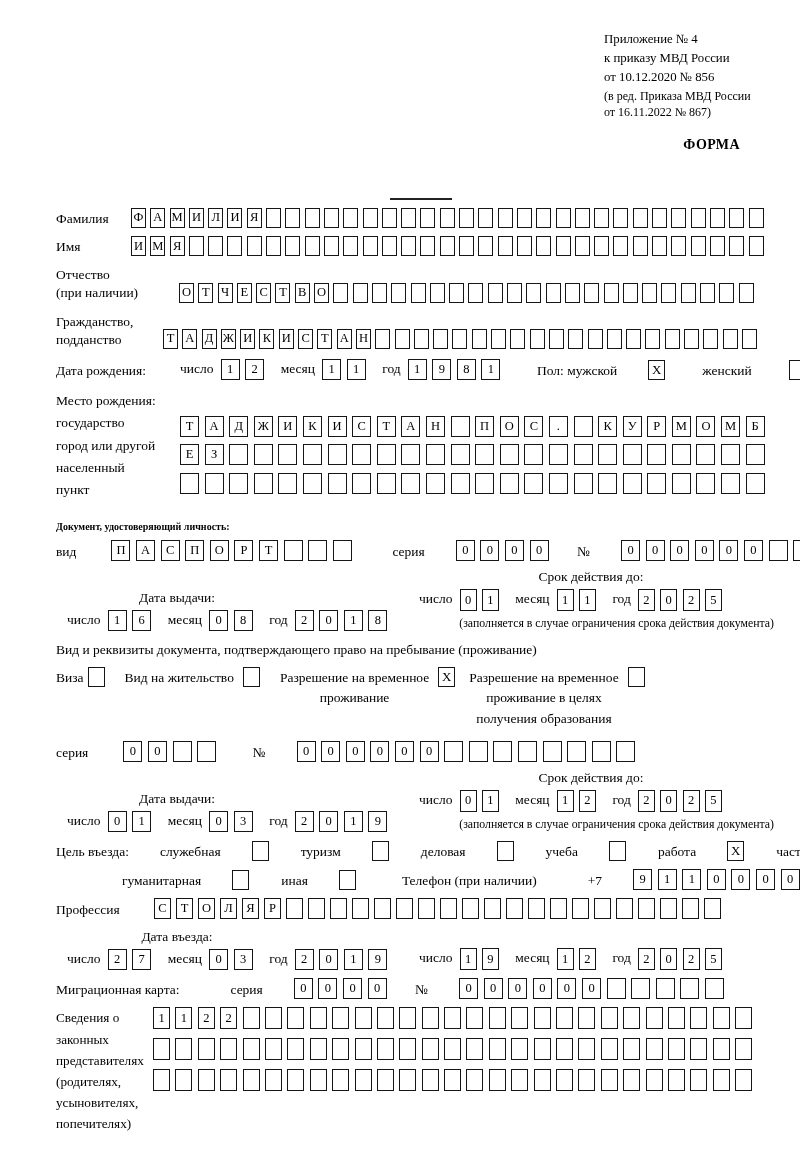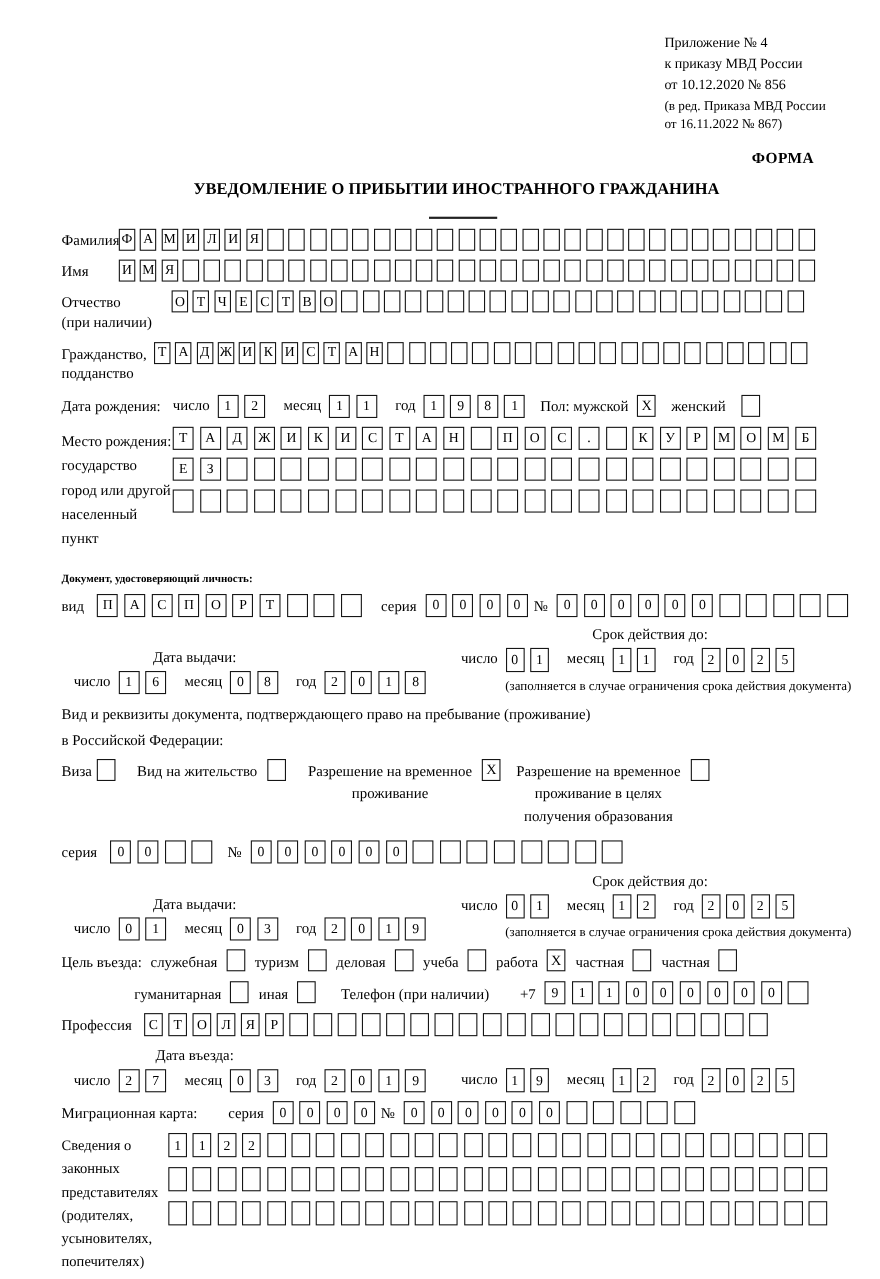--- a/index.html
+++ b/index.html
@@ -10,21 +10,21 @@
   }
   
   .hdr{margin-left:auto;width:170px;line-height:1.5;font-size:12.8px;}
   .hdr .sub{font-size:12px;line-height:1.4;}
   .forma{text-align:right;font-weight:bold;font-size:14px;margin:16px 34px 8px 0;letter-spacing:.4px;}
   
   .title{text-align:center;font-weight:bold;font-size:15px;line-height:1.55;margin:4px 0 0;}
   .blank{display:inline-block;width:62px;border-bottom:2px solid #222;margin-left:12px;height:12px;}
   .sec{font-weight:bold;font-size:13.1px;margin:20px 0 18px;white-space:nowrap;}
   
-  .row{display:flex;align-items:flex-start;margin-bottom:8px;}
+  .row{display:flex;align-items:flex-end;margin-bottom:8px;gap:23px;}
   .lbl{white-space:pre-line;line-height:1.35;padding-top:2px;flex:none;}
   .w52{width:52px;} .w100{width:100px;} .w84{width:84px;} .w101{width:101px;} .w75{width:75px;}
   .ml8{margin-left:8px;} .ml12{margin-left:12px;} .ml14{margin-left:14px;} .ml20{margin-left:20px;} .ml28{margin-left:28px;}
   
   .cells{display:flex;flex:none;}
   .cell{
     box-sizing:border-box;flex:none;width:15px;height:20px;border:1.6px solid #161616;
     margin-right:4.3px;display:flex;align-items:center;justify-content:center;
     font-size:12.5px;background:#fff;
   }
@@ -69,21 +69,21 @@
   <div class="hdr">
     <div>Приложение № 4</div>
     <div>к приказу МВД России</div>
     <div>от 10.12.2020 № 856</div>
     <div class="sub">(в ред. Приказа МВД России</div>
     <div class="sub">от 16.11.2022 № 867)</div>
   </div>
   <div class="forma">ФОРМА</div>
 
   <div class="title">
-    <span>УВЕДОМЛЕНИЕ О ПРИБЫТИИ ИНОСТРАННОГО ГРАЖДАНИНА</span><br>
+    <br>
     <span class="blank"></span>
   </div>
 
 
   <div class="row">
     <div class="lbl w52">Фамилия</div>
     <div class="cells">
         <span class="cell">Ф</span>
         <span class="cell">А</span>
         <span class="cell">М</span>
@@ -433,21 +433,20 @@
             <span class="cell">0</span>
             <span class="cell">2</span>
             <span class="cell">5</span>
           </span>
         </div>
       <div class="dnote">(заполняется в случае ограничения срока действия документа)</div>
     </div>
   </div>
 
   <div class="plain">Вид и реквизиты документа, подтверждающего право на пребывание (проживание)</div>
-  <div class="plain" style="margin-bottom:4px">в Российской Федерации:</div>
 
   <div class="opts">
     <div class="opt">
       <span class="optlbl">Виза</span>
       <span class="cells chk" style="margin-left:4px">
           <span class="cell"></span>
         </span>
     </div>
     <div class="opt ml20">
       <span class="optlbl">Вид на жительство</span>

